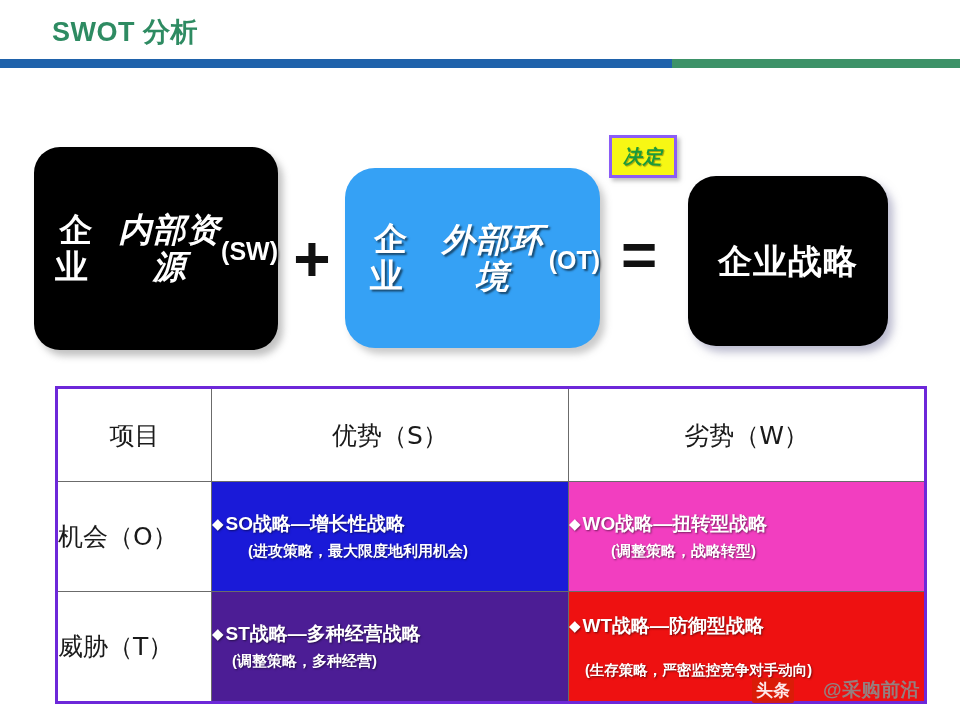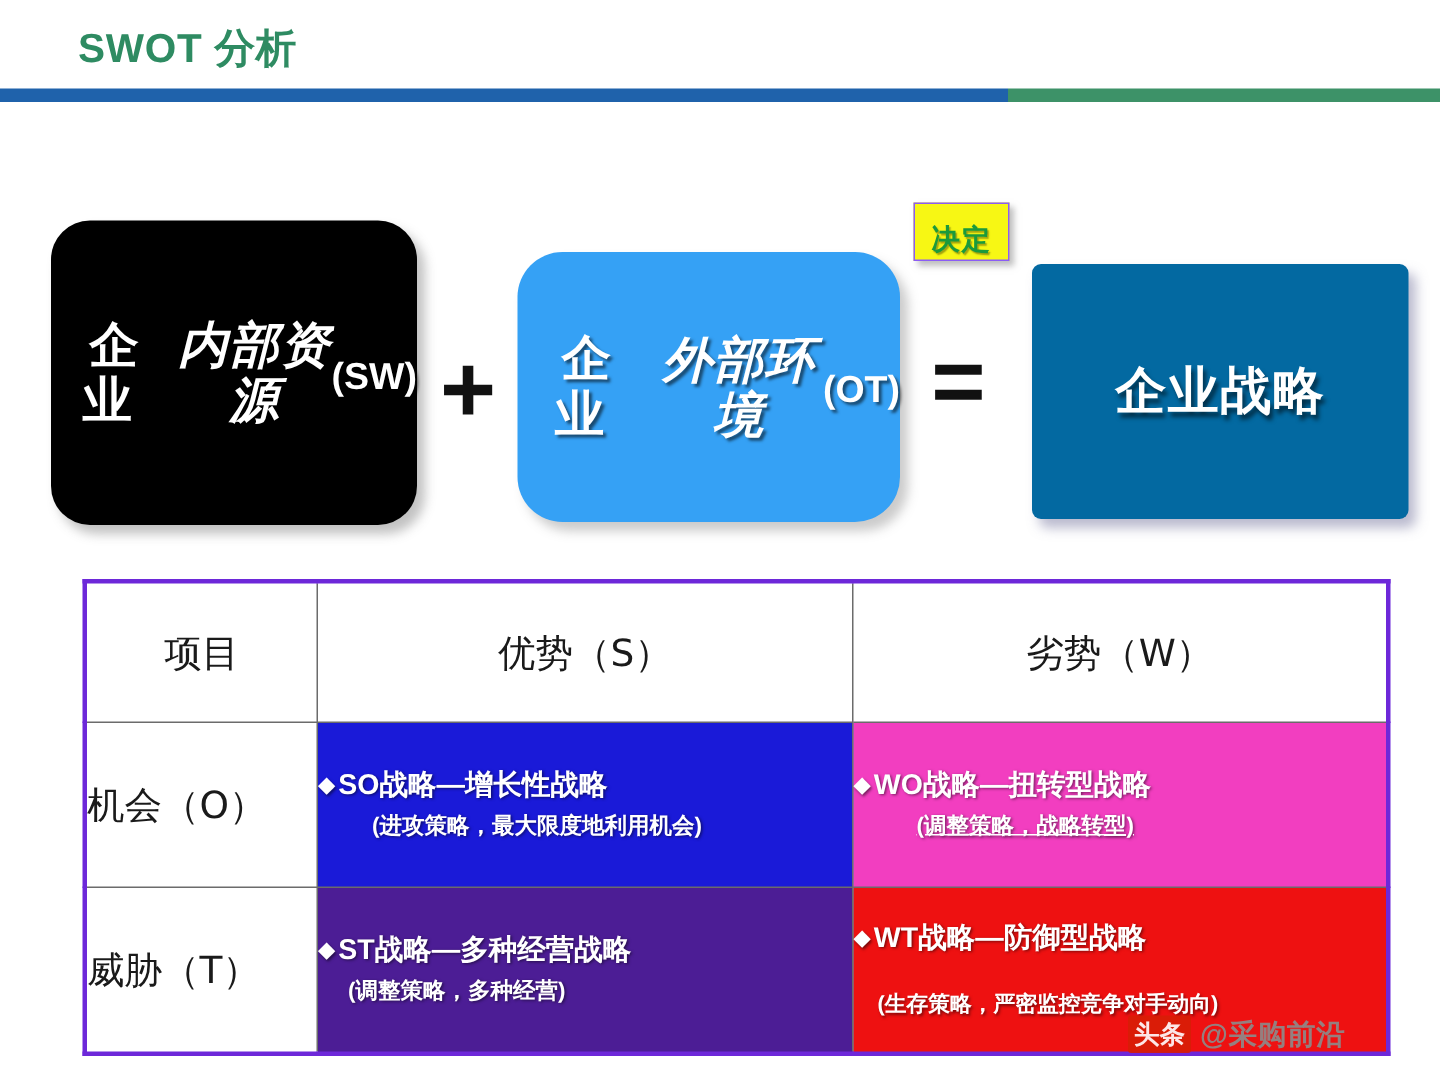--- a/index.html
+++ b/index.html
@@ -87,24 +87,24 @@
     top: 48px;
     width: 255px;
     height: 180px;
     background: #35a1f5;
     border-radius: 30px;
     box-shadow: 5px 6px 7px rgba(140,140,140,0.45);
   }
   #box-strategy {
     left: 688px;
     top: 56px;
-    width: 251px;
+    width: 200px;
     height: 170px;
-    background: #0369a1;
-    border-radius: 6px;
+    background: #000000;
+    border-radius: 28px;
     box-shadow: 5px 6px 8px rgba(120,120,160,0.5);
   }
 
   .eq-line1 {
     font-size: 33px;
     letter-spacing: 9px;
     text-indent: 9px;
     text-shadow: 2px 2px 2px rgba(0,0,0,0.55);
   }
   .eq-line2 {
@@ -149,25 +149,26 @@
   }
 
   
   #decision-badge {
     position: absolute;
     left: 609px;
     top: 15px;
     width: 62px;
     height: 37px;
     background: #f7f714;
-    border: 1px solid #8b5cf6;
+    border: 3px solid #8b5cf6;
     box-shadow: 3px 3px 4px rgba(130,130,130,0.5);
     display: flex;
-    align-items: flex-end;
+    align-items: center;
     justify-content: center;
+    font-style: italic;
   }
   #decision-badge-label {
     font-size: 19px;
     font-weight: bold;
     color: #1a9a3c;
     text-shadow: 1px 1px 1px rgba(0,0,0,0.35);
     letter-spacing: 1px;
   }
 
   
@@ -232,47 +233,48 @@
     font-size: 15px;
     vertical-align: 1px;
   }
 
   #cell-so { background: #1a1ad8; margin-top: 28px; }
   #cell-wo { background: #f23ec0; }
   #cell-st { background: #4c1d95; }
   #cell-wt { background: #ee1111; }
   #cell-wt .strategy-sub { padding-left: 16px; font-size: 14.5px; margin-top: 23px; }
   #cell-st .strategy-sub { padding-left: 20px; }
-  #cell-wo .strategy-sub { padding-left: 42px; text-decoration: underline; }
+  #cell-wo .strategy-sub { padding-left: 42px; }
   #cell-so .strategy-sub { padding-left: 36px; }
 
   
   #watermark {
     position: absolute;
     left: 752px;
     top: 677px;
     display: flex;
-    align-items: flex-start;
+    align-items: center;
     gap: 6px;
     opacity: 0.9;
   }
   #watermark-logo {
     background: #d81e06;
     color: #ffffff;
     font-size: 17px;
     font-weight: bold;
     padding: 1px 4px;
     border-radius: 2px;
     letter-spacing: 0px;
   }
   #watermark-handle {
     color: #8c8c8c;
     font-size: 19px;
     font-weight: bold;
     letter-spacing: 0.5px;
+    margin-left: 23px;
   }
 </style>
 </head>
 <body>
 
 <div id="slide-header">
   <div id="page-title">SWOT 分析</div>
   <div id="header-rule">
     <div id="header-rule-blue"></div>
     <div id="header-rule-green"></div>

